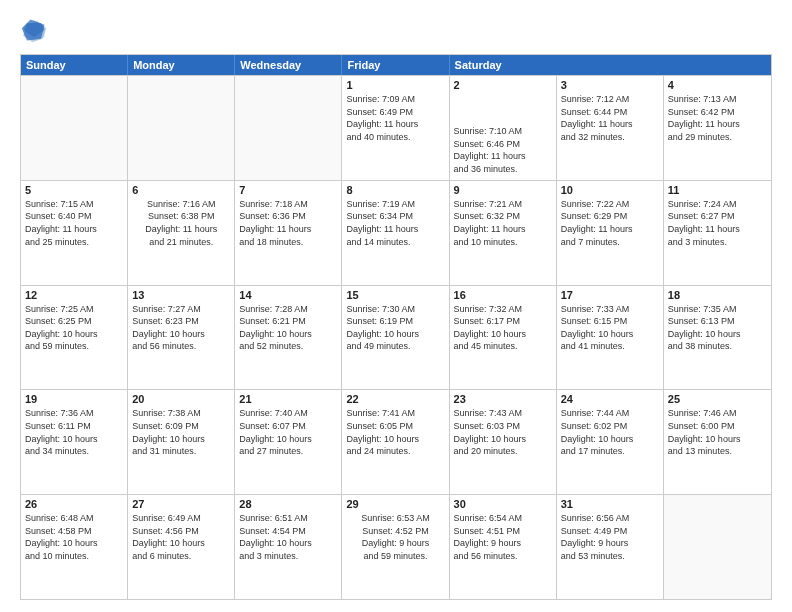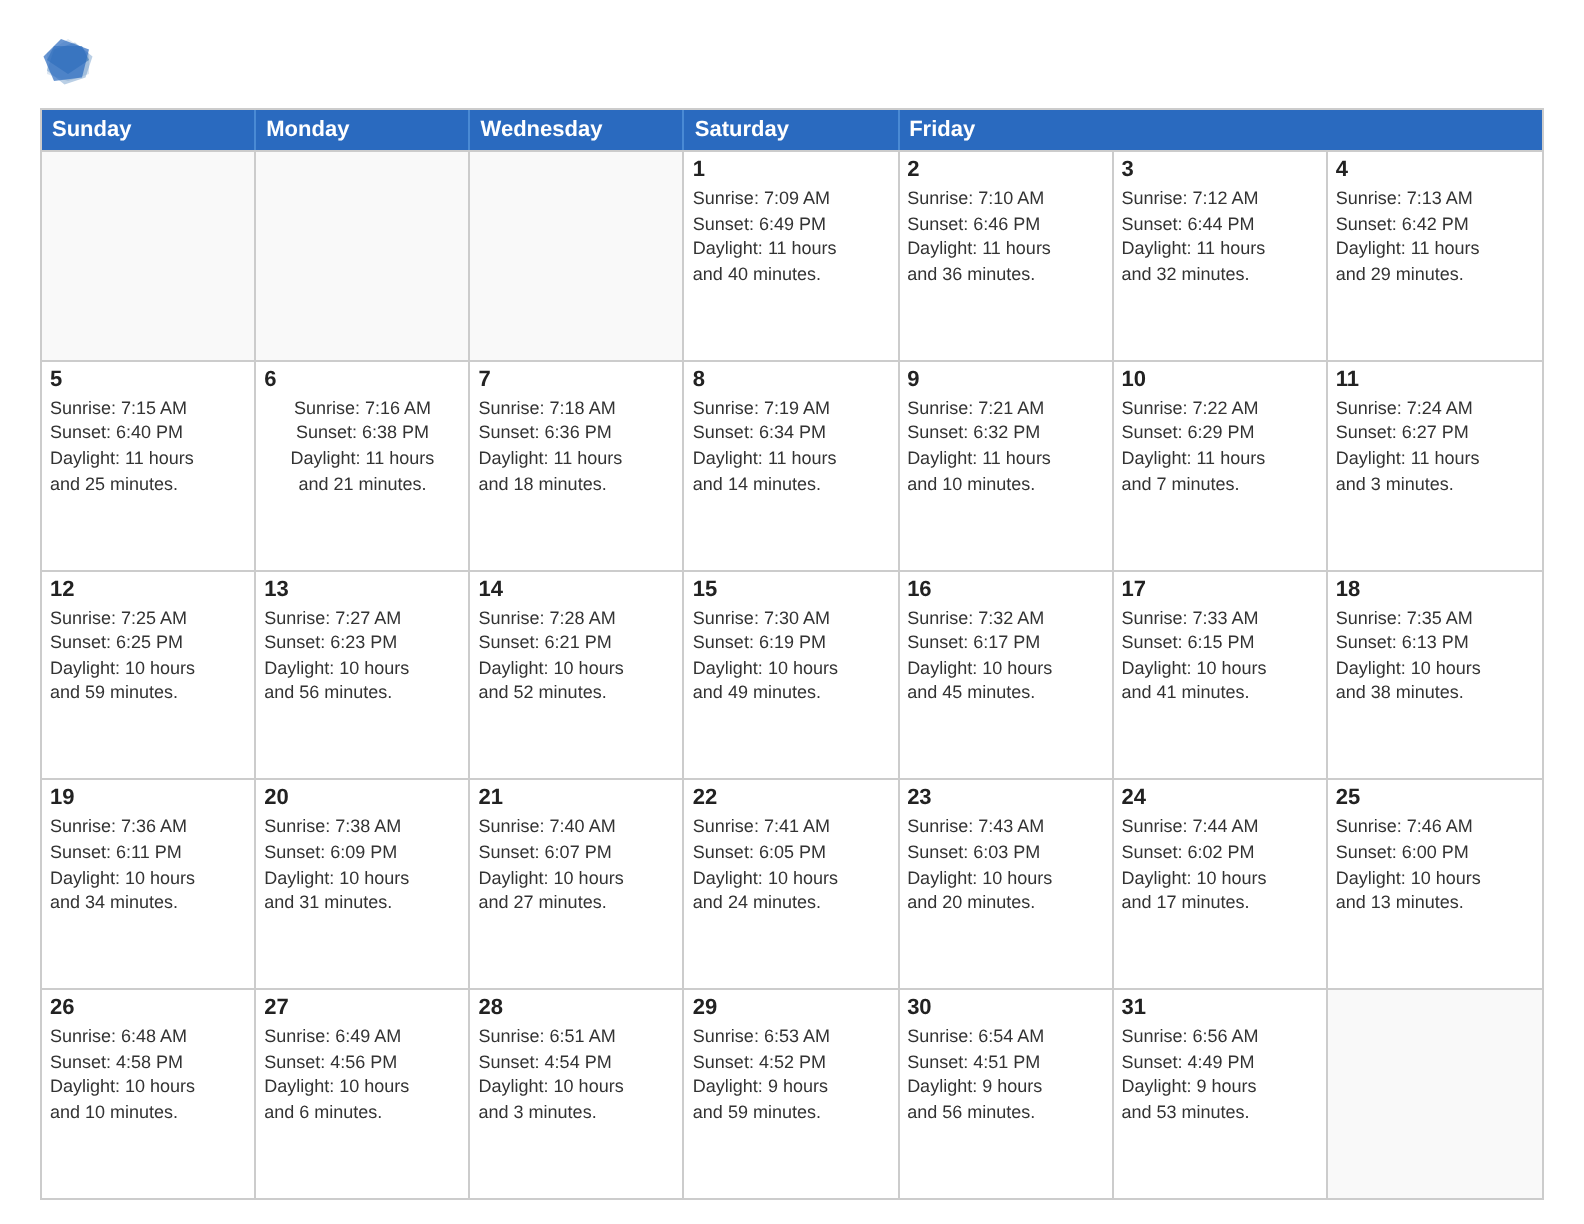--- a/index.html
+++ b/index.html
@@ -131,38 +131,38 @@
       <h1></h1>
       <h2></h2>
     </div>
   </div>
 
   <div class="calendar">
     <div class="cal-header">
     <div class="cal-header-cell">Sunday</div>
         <div class="cal-header-cell">Monday</div>
         <div class="cal-header-cell">Wednesday</div>
+        <div class="cal-header-cell">Friday</div>
         <div class="cal-header-cell">Saturday</div>
-        <div class="cal-header-cell">Friday</div>
       </div>
     <div class="cal-body">
     <div class="cal-row">
           <div class="cal-cell empty"></div>
           <div class="cal-cell empty"></div>
           <div class="cal-cell empty"></div>
           <div class="cal-cell">
             <div class="cell-day">1</div>
             <div class="cell-info" style="white-space: pre-line;">Sunrise: 7:09 AM
 Sunset: 6:49 PM
 Daylight: 11 hours
 and 40 minutes.</div>
           </div>
           <div class="cal-cell">
             <div class="cell-day">2</div>
-            <div class="cell-info" style="white-space: pre-line;">Sunrise: 7:10 AM
+            <div class="cell-info" style="white-space: pre-line; margin-top: 32px;">Sunrise: 7:10 AM
 Sunset: 6:46 PM
 Daylight: 11 hours
 and 36 minutes.</div>
           </div>
           <div class="cal-cell">
             <div class="cell-day">3</div>
             <div class="cell-info" style="white-space: pre-line;">Sunrise: 7:12 AM
 Sunset: 6:44 PM
 Daylight: 11 hours
 and 32 minutes.</div>
@@ -345,21 +345,21 @@
           </div>
           <div class="cal-cell">
             <div class="cell-day">28</div>
             <div class="cell-info" style="white-space: pre-line;">Sunrise: 6:51 AM
 Sunset: 4:54 PM
 Daylight: 10 hours
 and 3 minutes.</div>
           </div>
           <div class="cal-cell">
             <div class="cell-day">29</div>
-            <div class="cell-info" style="white-space: pre-line;">Sunrise: 6:53 AM
+            <div class="cell-info" style="white-space: pre-line; text-align: center;">Sunrise: 6:53 AM
 Sunset: 4:52 PM
 Daylight: 9 hours
 and 59 minutes.</div>
           </div>
           <div class="cal-cell">
             <div class="cell-day">30</div>
             <div class="cell-info" style="white-space: pre-line;">Sunrise: 6:54 AM
 Sunset: 4:51 PM
 Daylight: 9 hours
 and 56 minutes.</div>

